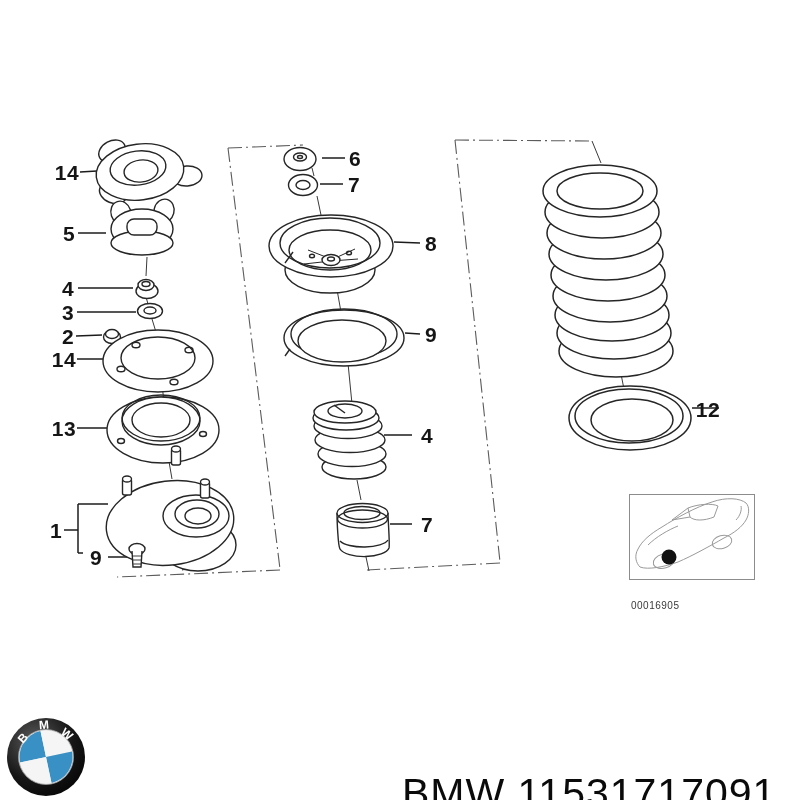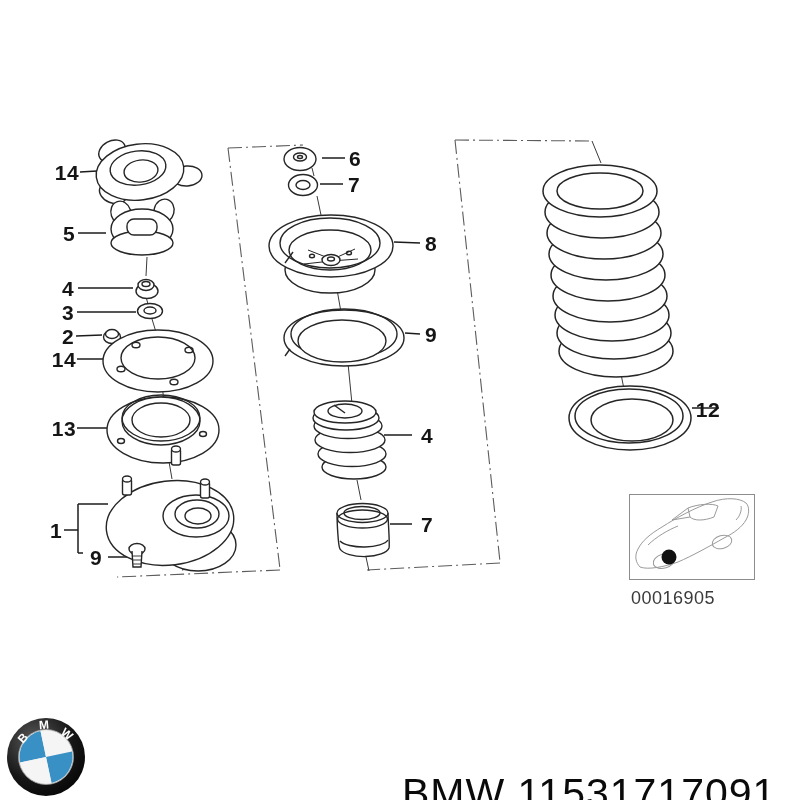--- a/index.html
+++ b/index.html
@@ -8,21 +8,21 @@
     font-family:"Liberation Sans", sans-serif;overflow:hidden;
   }
   .stage{position:absolute;left:0;top:0;width:800px;height:800px;}
   svg{position:absolute;left:0;top:0;}
   .part-label{
     position:absolute;transform:translate(-50%,-50%);
     font-weight:bold;font-size:21px;color:#151515;line-height:1;
     letter-spacing:.5px;white-space:nowrap;
   }
   .thumb-code{
-    position:absolute;left:631px;top:588px;font-size:18px;color:#3a3a3a;
+    position:absolute;left:631px;top:600px;font-size:10px;color:#3a3a3a;
     letter-spacing:.5px;
   }
   .caption{
     position:absolute;left:402px;top:738px;font-size:41px;color:#0a0a0a;
     letter-spacing:1px;white-space:nowrap;margin-top:32px;
   }
 </style>
 </head>
 <body>
 

